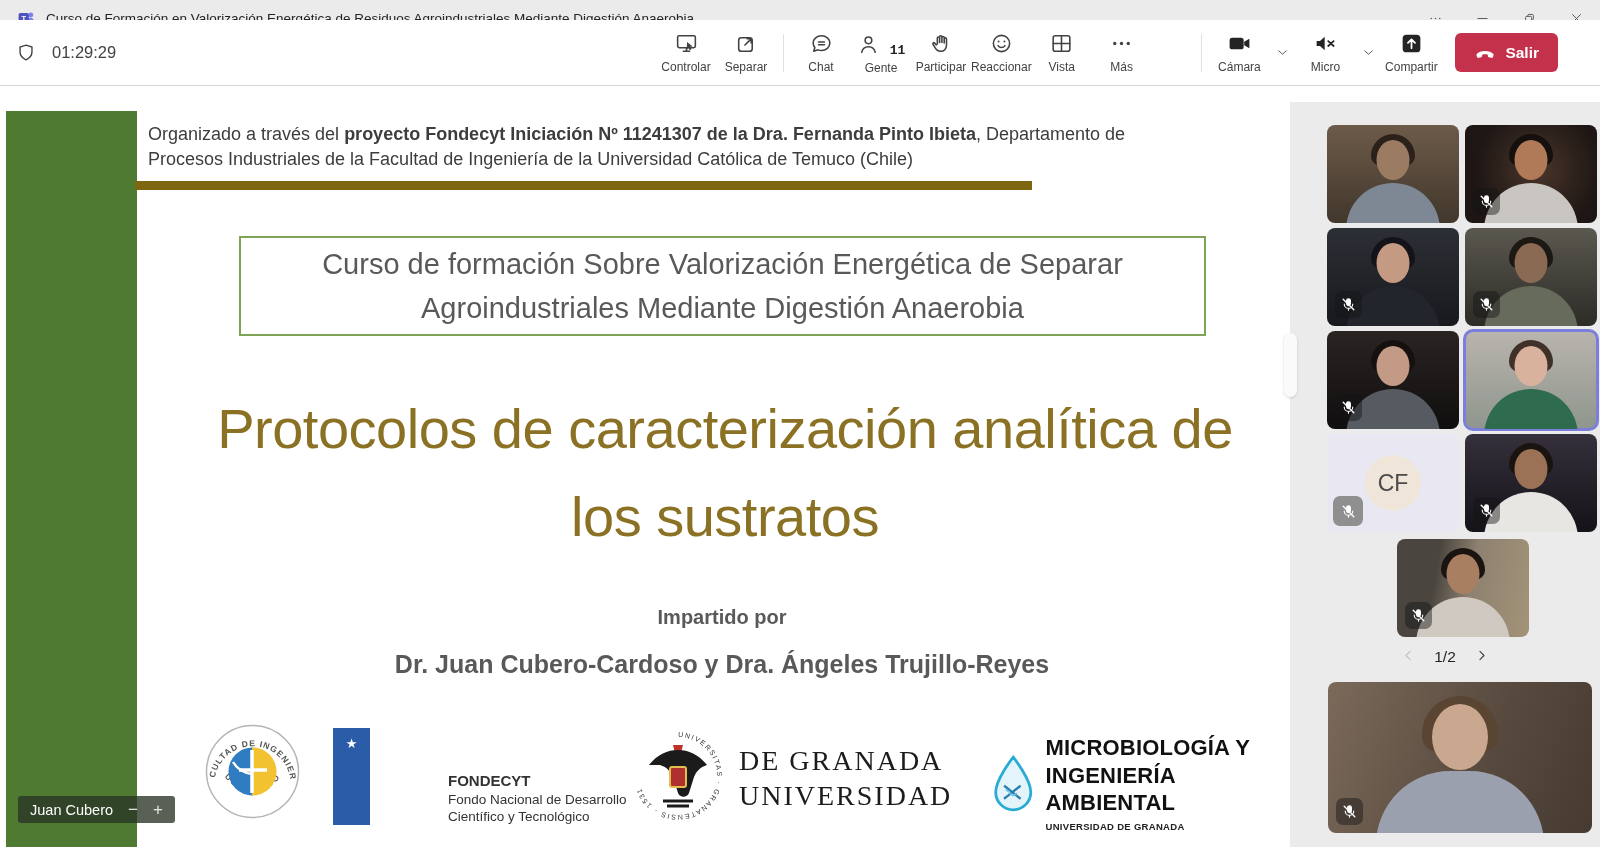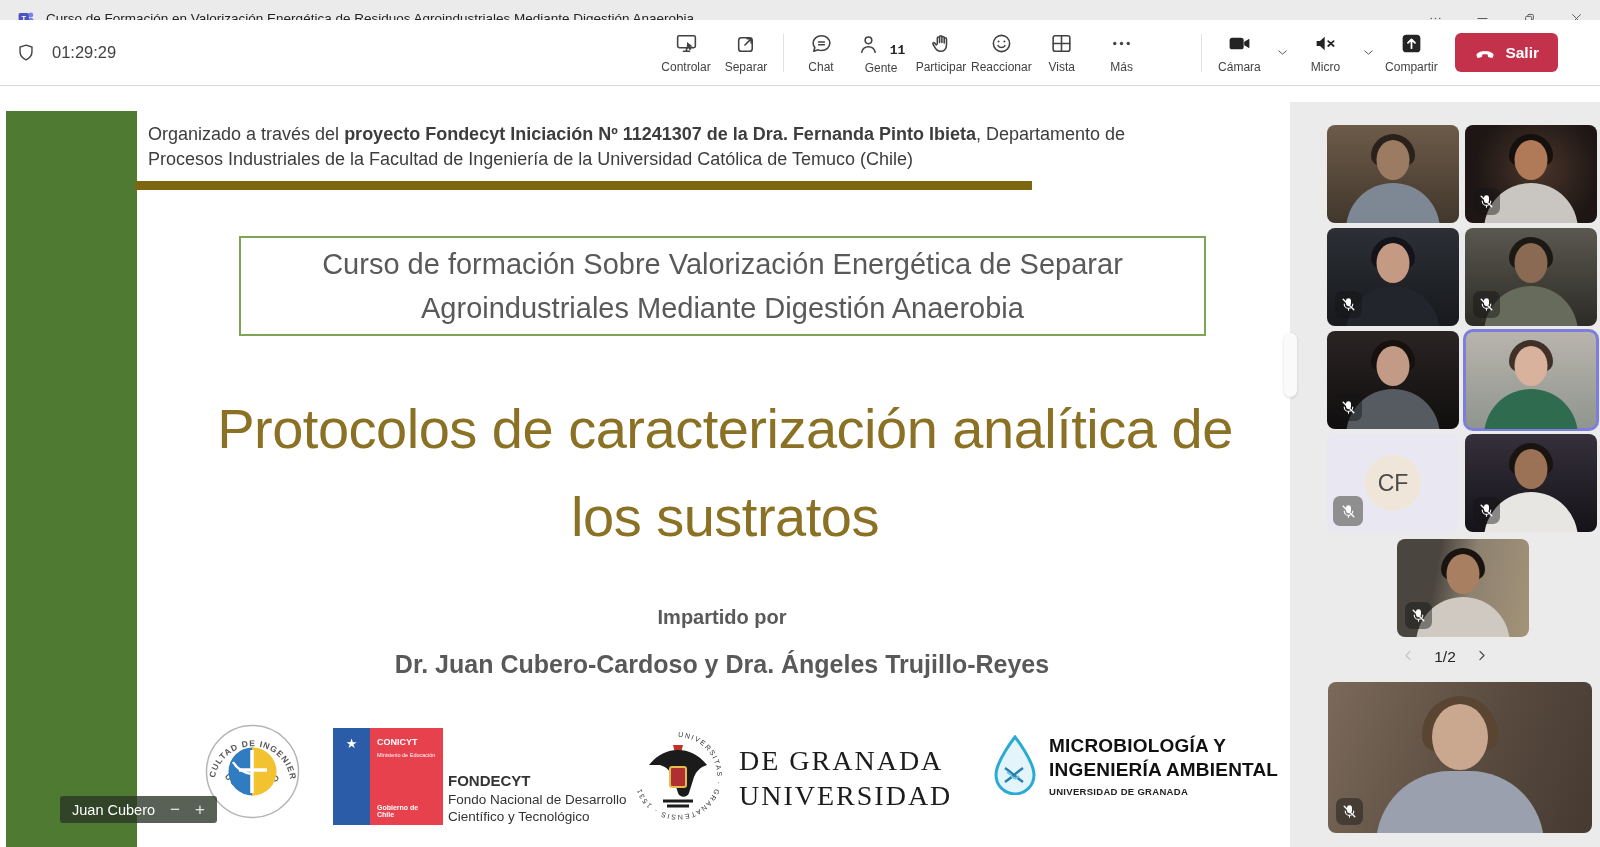--- a/index.html
+++ b/index.html
@@ -67,25 +67,25 @@
   .chile-red .b1 { font-size:9px; font-weight:700; line-height:1.3; }
   .chile-red .b1s { font-size:5.5px; font-weight:400; }
   .chile-red .b2 { font-size:7px; font-weight:700; }
   .logo-fondecyt { position:absolute; left:298px; top:62px; color:#333; }
   .logo-fondecyt .fb { font-size:15px; font-weight:700; margin-bottom:3px; }
   .logo-fondecyt .fs { font-size:13.5px; line-height:1.25; width:200px; }
   .logo-ugr-crest { position:absolute; left:483px; top:21px; width:90px; height:90px; }
   .logo-ugr-text { position:absolute; left:589px; top:33px; font-family:"Liberation Serif", serif;
                    font-size:28px; color:#1c1c1c; letter-spacing:2px; line-height:1.25; }
   .logo-mta { position:absolute; left:842px; top:24px; display:flex; align-items:center; gap:11px; }
-  .mta-text .m1 { font-size:19px; font-weight:700; color:#111; line-height:1.25; letter-spacing:0.2px; }
+  .mta-text .m1 { font-size:22px; font-weight:700; color:#111; line-height:1.25; letter-spacing:0.2px; }
   .mta-text .m2 { font-size:9.5px; font-weight:700; color:#222; margin-top:4px; letter-spacing:0.3px; }
 
   .presenter-pill { position:absolute; left:18px; top:694px; height:27px; background:rgba(42,52,38,0.78);
-                    border-radius:3px; display:flex; align-items:center; padding:0 12px; gap:15px;margin-left:42px; }
+                    border-radius:3px; display:flex; align-items:center; padding:0 12px; gap:15px; }
   .presenter-pill .pname { color:#fff; font-size:14.5px; }
   .pz { color:#E3E3E3; font-size:17px; cursor:pointer; line-height:1; }
 
   
   .video-panel { position:absolute; top:102px; right:0; width:310px; bottom:0; background:#EBEBEB; }
   .panel-handle { position:absolute; left:-6px; top:231px; width:13px; height:64px; background:#FAFAFA;
                   border-radius:8px; box-shadow:0 1px 3px rgba(0,0,0,0.15); }
   .tiles-grid { position:absolute; left:37px; top:23px; display:grid;
                 grid-template-columns:132px 132px; grid-auto-rows:98px; gap:5px 6px; }
   .tile { position:relative; border-radius:8px; overflow:hidden; cursor:pointer; }
@@ -322,25 +322,20 @@
         <g clip-path="url(#uctClip)">
           <rect x="23" y="23" width="25" height="49" fill="#2F7CC0"></rect>
           <rect x="47" y="23" width="25" height="49" fill="#F2C230"></rect>
           <path d="M47 26v43M34 46h28" stroke="#fff" stroke-width="3.5" fill="none"></path>
           <path d="M28 38c4 7 10 11 19 12" stroke="#fff" stroke-width="2.5" fill="none"></path>
         </g>
       </svg>
 
       <div class="logo-chile">
         <div class="chile-blue">★</div>
-        <div class="chile-red">
-          <div class="b1"><span>CONICYT</span><br>
-            <span class="b1s">Ministerio de Educación</span></div>
-          <div class="b2">Gobierno de Chile</div>
-        </div>
       </div>
 
       <div class="logo-fondecyt">
         <div class="fb">FONDECYT</div>
         <div class="fs">Fondo Nacional de Desarrollo Científico y Tecnológico</div>
       </div>
 
       <svg class="logo-ugr-crest" viewBox="0 0 90 90">
         <defs>
             <path id="ugrSeal" d="M45,6 a39,39 0 1 1 -0.01,0" fill="none"></path>

